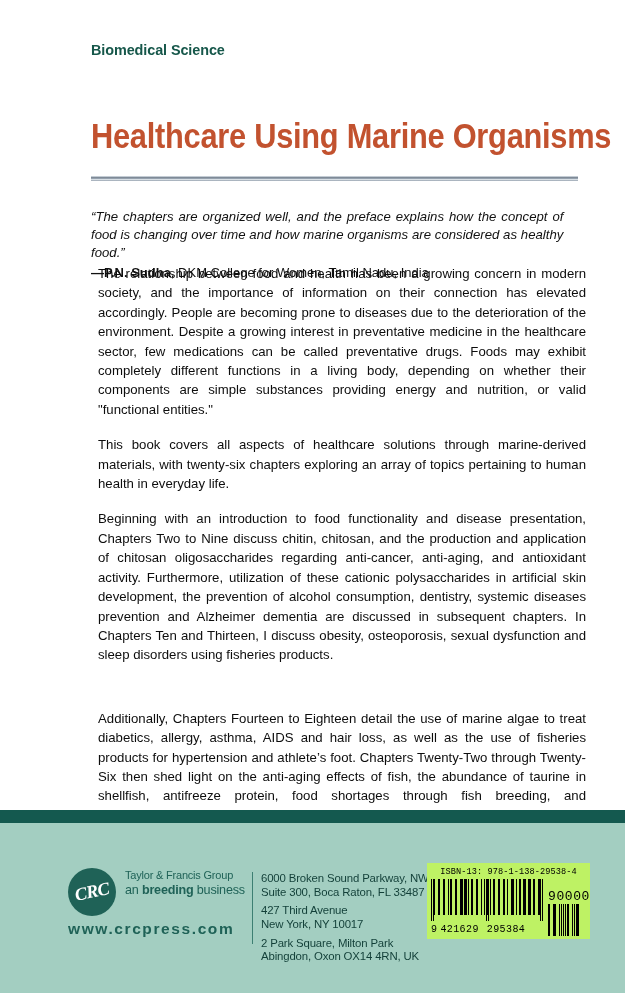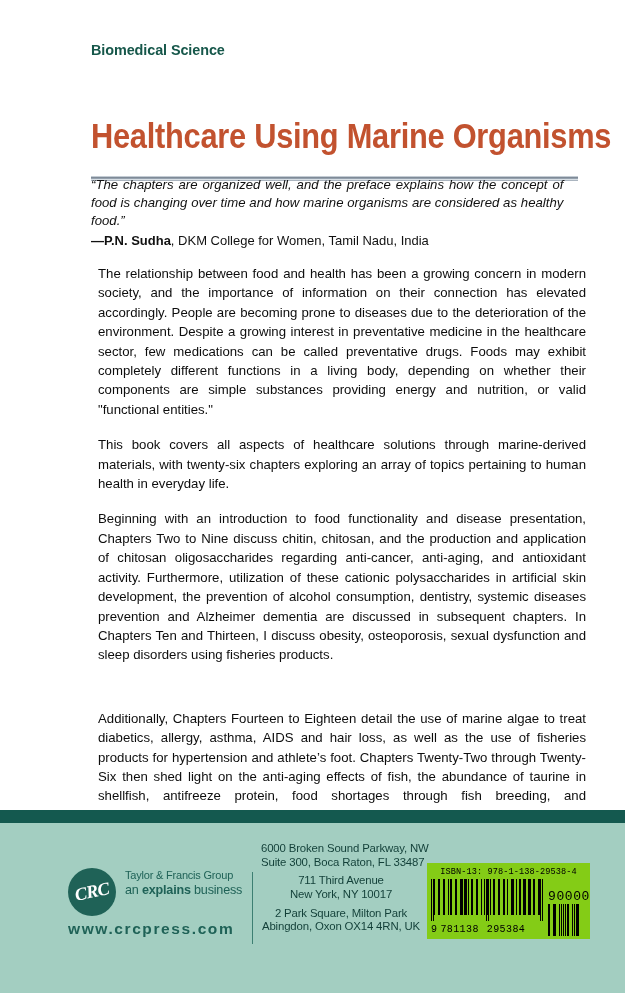--- a/index.html
+++ b/index.html
@@ -67,21 +67,21 @@
       #9aa6b3 52%,
       #dfe5ea 72%,
       #9aa6b3 88%,
       #ffffff 100%);
   }
 
   
   .quote-block {
     position: absolute;
     left: 91px;
-    top: 176px;
+    top: 208px;
     width: 487px;
   }
   .quote-text {
     font-family: "Liberation Sans Narrow", "Liberation Sans", sans-serif;
     font-style: italic;
     font-size: 13.6px;
     line-height: 1.33;
     color: #111111;
     text-align: justify;
     transform: scaleX(0.97);
@@ -219,23 +219,22 @@
     position: absolute;
     left: 252px;
     top: 872px;
     width: 1px;
     height: 72px;
     background: #3d7f72;
   }
   .addresses {
     position: absolute;
     left: 261px;
-    top: 842px;
+    top: 872px;
     width: 160px;
-    text-align: center;
   }
   .addr-group {
     margin-bottom: 5px;
   }
   .addr-group:last-child {
     margin-bottom: 0;
   }
   .addr-line {
     font-family: "Liberation Sans", sans-serif;
     font-size: 11.4px;
@@ -255,21 +254,21 @@
     letter-spacing: 1.2px;
     color: #11463c;
     white-space: nowrap;
   }
   .barcode-card {
     position: absolute;
     left: 427px;
     top: 863px;
     width: 163px;
     height: 76px;
-    background: #84cc16;
+    background: #bef264;
     padding: 3px 4px 0 4px;
     box-sizing: border-box;
   }
   .isbn-text {
     font-family: "Liberation Mono", monospace;
     font-size: 8.6px;
     letter-spacing: 0.1px;
     color: #000000;
     text-align: center;
     white-space: nowrap;
@@ -340,35 +339,35 @@
   <div class="band-dark"></div>
   <div class="band-mint"></div>
 
   <div class="publisher">
     <div class="pub-top">
       <div class="crc-badge">
         <span>CRC</span>
       </div>
       <div class="pub-names">
         <div class="pub-group">Taylor &amp; Francis Group</div>
-        <div class="pub-informa"><span>an </span><b>explains</b><span> business</span></div>
+        <div class="pub-informa"><span>an </span><b>breeding</b><span> business</span></div>
       </div>
     </div>
     <div class="pub-url">www.crcpress.com</div>
   </div>
 
   <div class="addr-divider"></div>
 
   <div class="addresses">
     <div class="addr-group">
       <div class="addr-line">6000 Broken Sound Parkway, NW</div>
       <div class="addr-line">Suite 300, Boca Raton, FL 33487</div>
     </div>
     <div class="addr-group">
-      <div class="addr-line">711 Third Avenue</div>
+      <div class="addr-line">427 Third Avenue</div>
       <div class="addr-line">New York, NY 10017</div>
     </div>
     <div class="addr-group">
       <div class="addr-line">2 Park Square, Milton Park</div>
       <div class="addr-line">Abingdon, Oxon OX14 4RN, UK</div>
     </div>
   </div>
 
   <div class="sku">K35607</div>
 
@@ -405,21 +404,21 @@
             <rect x="102" y="0" width="2" height="36" fill="#000"></rect>
             <rect x="107" y="0" width="2" height="36" fill="#000"></rect>
             <rect x="111" y="0" width="1" height="36" fill="#000"></rect>
             <rect x="0" y="0" width="1" height="42" fill="#000"></rect>
             <rect x="2" y="0" width="1" height="42" fill="#000"></rect>
             <rect x="55" y="0" width="1" height="42" fill="#000"></rect>
             <rect x="57" y="0" width="1" height="42" fill="#000"></rect>
             <rect x="109" y="0" width="1" height="42" fill="#000"></rect>
             <rect x="111" y="0" width="1" height="42" fill="#000"></rect>
           </svg>
-        <div class="ean-digits"><span class="lead">9</span><span class="grp">781138</span><span>295384</span></div>
+        <div class="ean-digits"><span class="lead">9</span><span class="grp">421629</span><span>295384</span></div>
       </div>
       <div class="bars-addon">
         <div class="addon-digits">90000</div>
         <svg id="bars-addon-svg" width="34" height="32">
             <rect x="0" y="0" width="2" height="32" fill="#000"></rect>
             <rect x="5" y="0" width="3" height="32" fill="#000"></rect>
             <rect x="11" y="0" width="1" height="32" fill="#000"></rect>
             <rect x="13" y="0" width="1" height="32" fill="#000"></rect>
             <rect x="15" y="0" width="1" height="32" fill="#000"></rect>
             <rect x="17" y="0" width="1" height="32" fill="#000"></rect>

